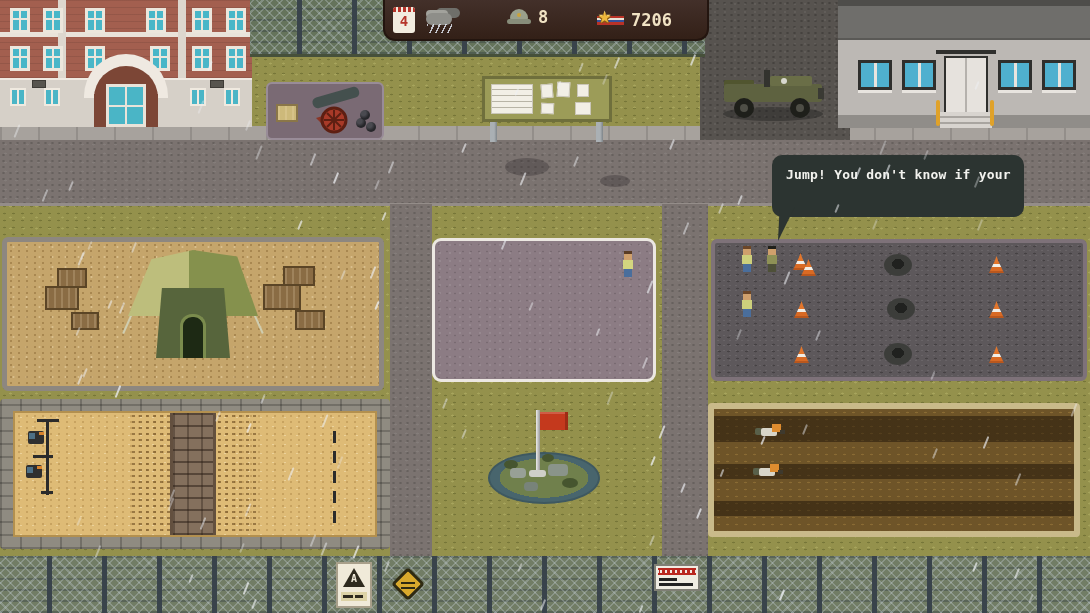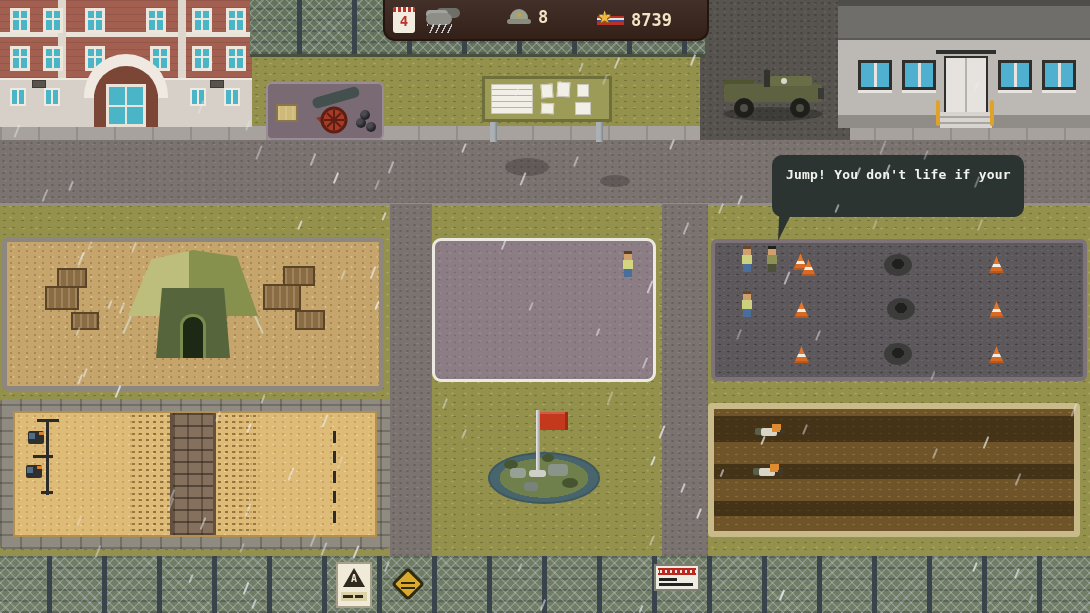--- a/index.html
+++ b/index.html
@@ -414,27 +414,27 @@
           <div class="brim"></div>
           <div class="dot"></div>
         </div>
       <span>8</span>
     </div>
     <div class="hud-g" style="left:212px">
       <div class="medal">
           <div class="ribbon"></div>
           <div class="star">★</div>
         </div>
-      <span>8739</span>
+      <span>7206</span>
     </div>
   </div>
 
   <div class="a bubble">
     <div class="tail a"></div>
-    <div>Jump! You don't life if your</div>
+    <div>Jump! You don't know if your</div>
   </div>
 
   <div id="rain">
       <i style="left: 117px; top: 385px; height: 13px; opacity: 0.75;"></i>
       <i style="left: 390px; top: 161px; height: 13px; opacity: 0.49;"></i>
       <i style="left: 463px; top: 429px; height: 10px; opacity: 0.46;"></i>
       <i style="left: 253px; top: 599px; height: 10px; opacity: 0.63;"></i>
       <i style="left: 580px; top: 63px; height: 9px; opacity: 0.47;"></i>
       <i style="left: 721px; top: 469px; height: 8px; opacity: 0.57;"></i>
       <i style="left: 682px; top: 483px; height: 10px; opacity: 0.65;"></i>

